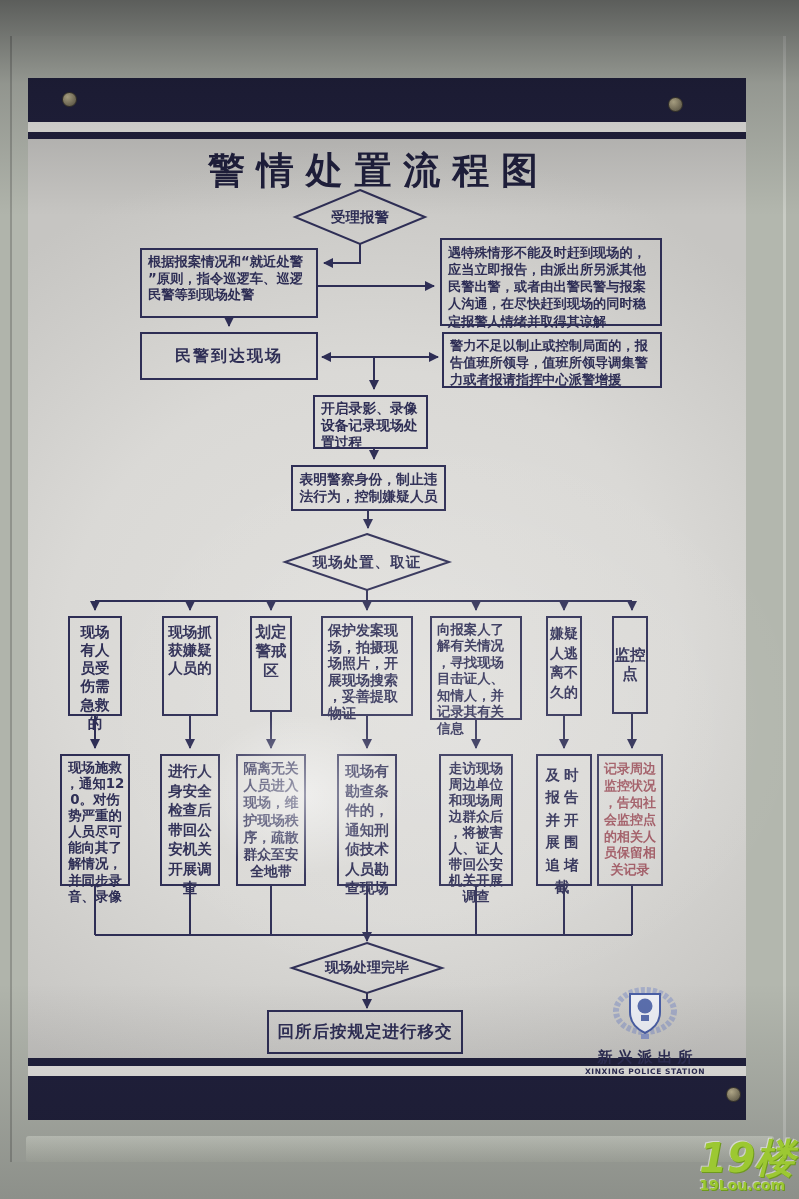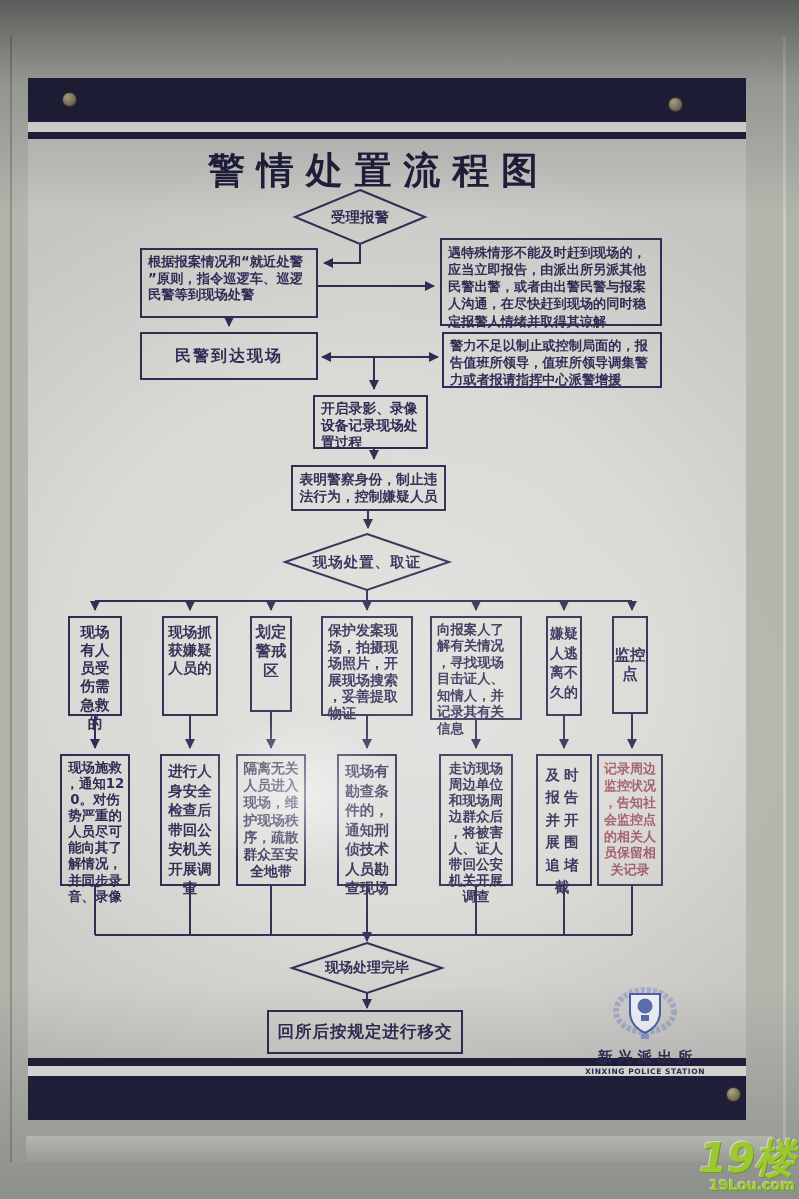--- a/index.html
+++ b/index.html
@@ -73,21 +73,21 @@
         letter-spacing:4px; line-height:1.55;}
   .n-l7{left:597px; top:754px; width:66px; height:132px; font-size:13px; padding:5px 3px; text-align:center;
         color:var(--accent_red); border-color:#3a3a5e; line-height:1.3;}
   
   .overlay{position:absolute; left:0; top:0; z-index:2;}
   
   .logo{position:absolute; left:560px; top:984px; width:170px; text-align:center; z-index:3;}
   .logo .cn{font-size:15px; font-weight:bold; color:var(--ink); letter-spacing:5px; text-indent:5px; margin-top:2px;}
   .logo .en{font-size:7.5px; font-weight:bold; color:var(--ink); letter-spacing:.6px;}
   
-  .wm{position:absolute; right:4px; top:1138px; z-index:9; text-align:right; line-height:1;
+  .wm{position:absolute; right:4px; top:1138px; z-index:9; text-align:left; line-height:1;
       color:var(--watermark_green); text-shadow:1px 1px 0 #6f9a1f, -1px -1px 0 rgba(255,255,255,.5);}
   .wm .brand{font-size:40px; font-weight:bold; font-style:italic;}
   .wm .dom{font-size:14px; font-weight:bold; margin-top:0px;}
   
   .light{position:absolute; left:0; top:0; width:799px; height:1199px; z-index:8; pointer-events:none;
     background:
       radial-gradient(150px 115px at 300px 795px, rgba(255,255,255,0.5), rgba(255,255,255,0) 70%),
       radial-gradient(480px 390px at 56% 60%, rgba(255,255,255,0.14), rgba(255,255,255,0) 75%),
       linear-gradient(180deg, rgba(8,8,12,0.5) 0%, rgba(8,8,12,0.18) 7%, rgba(0,0,0,0) 18%,
                       rgba(0,0,0,0) 82%, rgba(15,15,20,0.22) 100%);}

